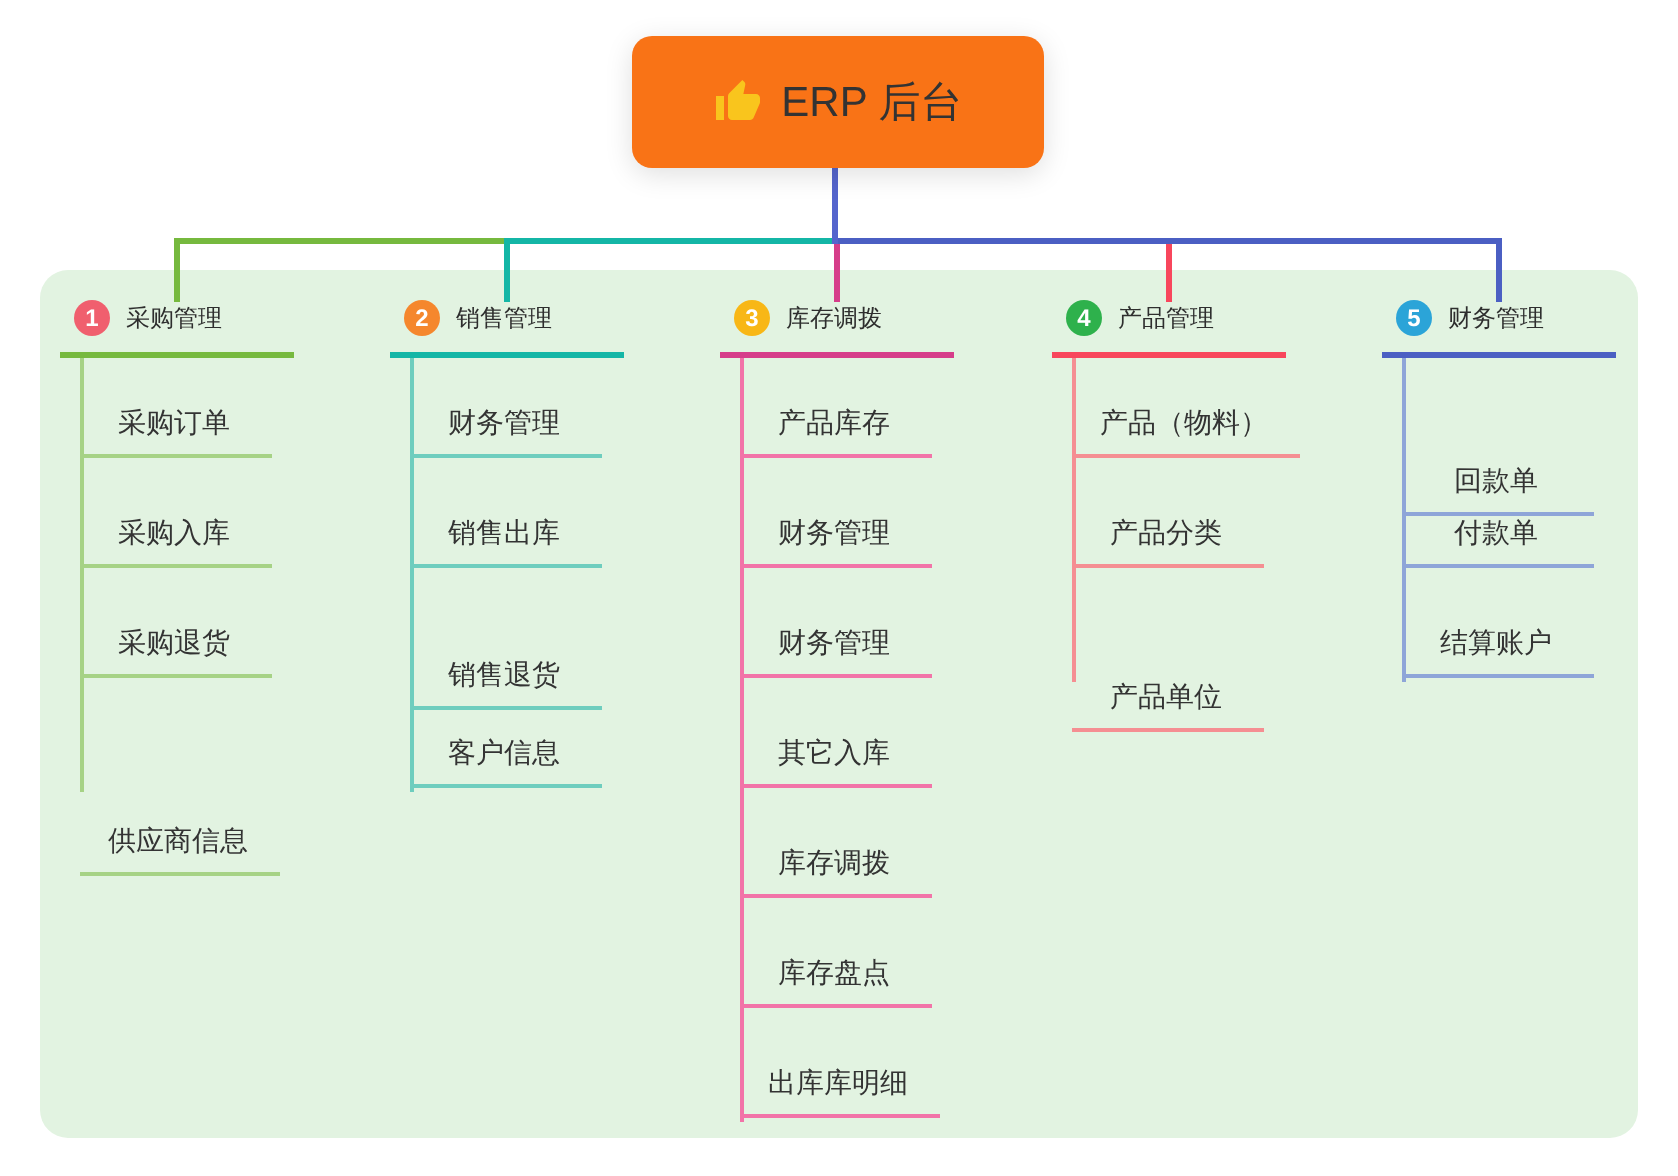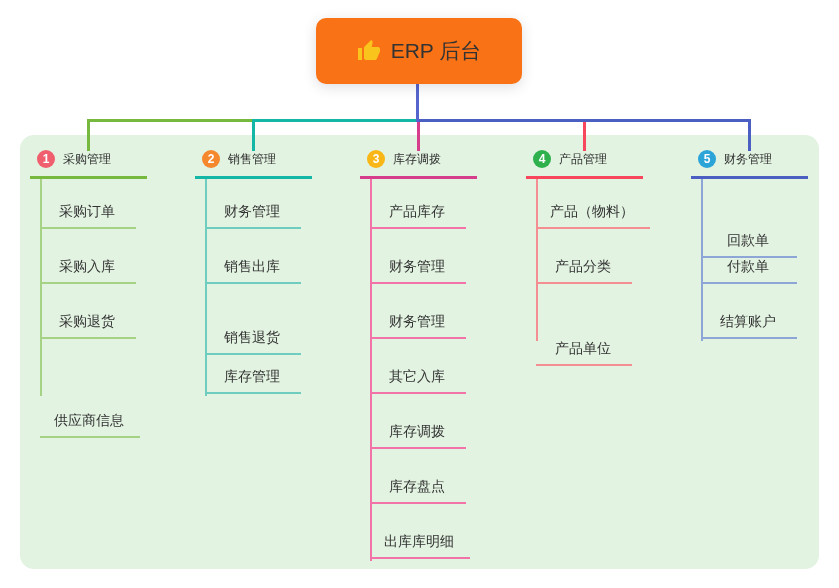--- a/index.html
+++ b/index.html
@@ -67,21 +67,21 @@
         <div class="child-node" style="left: 205px; top: 203px; border-bottom: 2px solid rgb(110, 205, 190);">
           <span class="child-label">财务管理</span>
         </div>
         <div class="child-node" style="left: 205px; top: 258px; border-bottom: 2px solid rgb(110, 205, 190);">
           <span class="child-label">销售出库</span>
         </div>
         <div class="child-node" style="left: 205px; top: 297px; border-bottom: 2px solid rgb(110, 205, 190); margin-top: 32px;">
           <span class="child-label">销售退货</span>
         </div>
         <div class="child-node" style="left: 205px; top: 368px; border-bottom: 2px solid rgb(110, 205, 190);">
-          <span class="child-label">库存管理</span>
+          <span class="child-label">客户信息</span>
         </div>
       </div>
       <div>
         <div class="branch-header" style="left: 367px; top: 148px;">
           <span class="badge" style="background:#f8b716">3</span>
           <span class="branch-label">库存调拨</span>
         </div>
         <div class="line" style="left: 360px; top: 176px; width: 117px; height: 3px; background: rgb(214, 61, 138);"></div>
         <div class="line" style="left: 370px; top: 179px; width: 2px; height: 382px; background: rgb(242, 115, 168);"></div>
         <div class="child-node" style="left: 370px; top: 203px; border-bottom: 2px solid rgb(242, 115, 168);">

